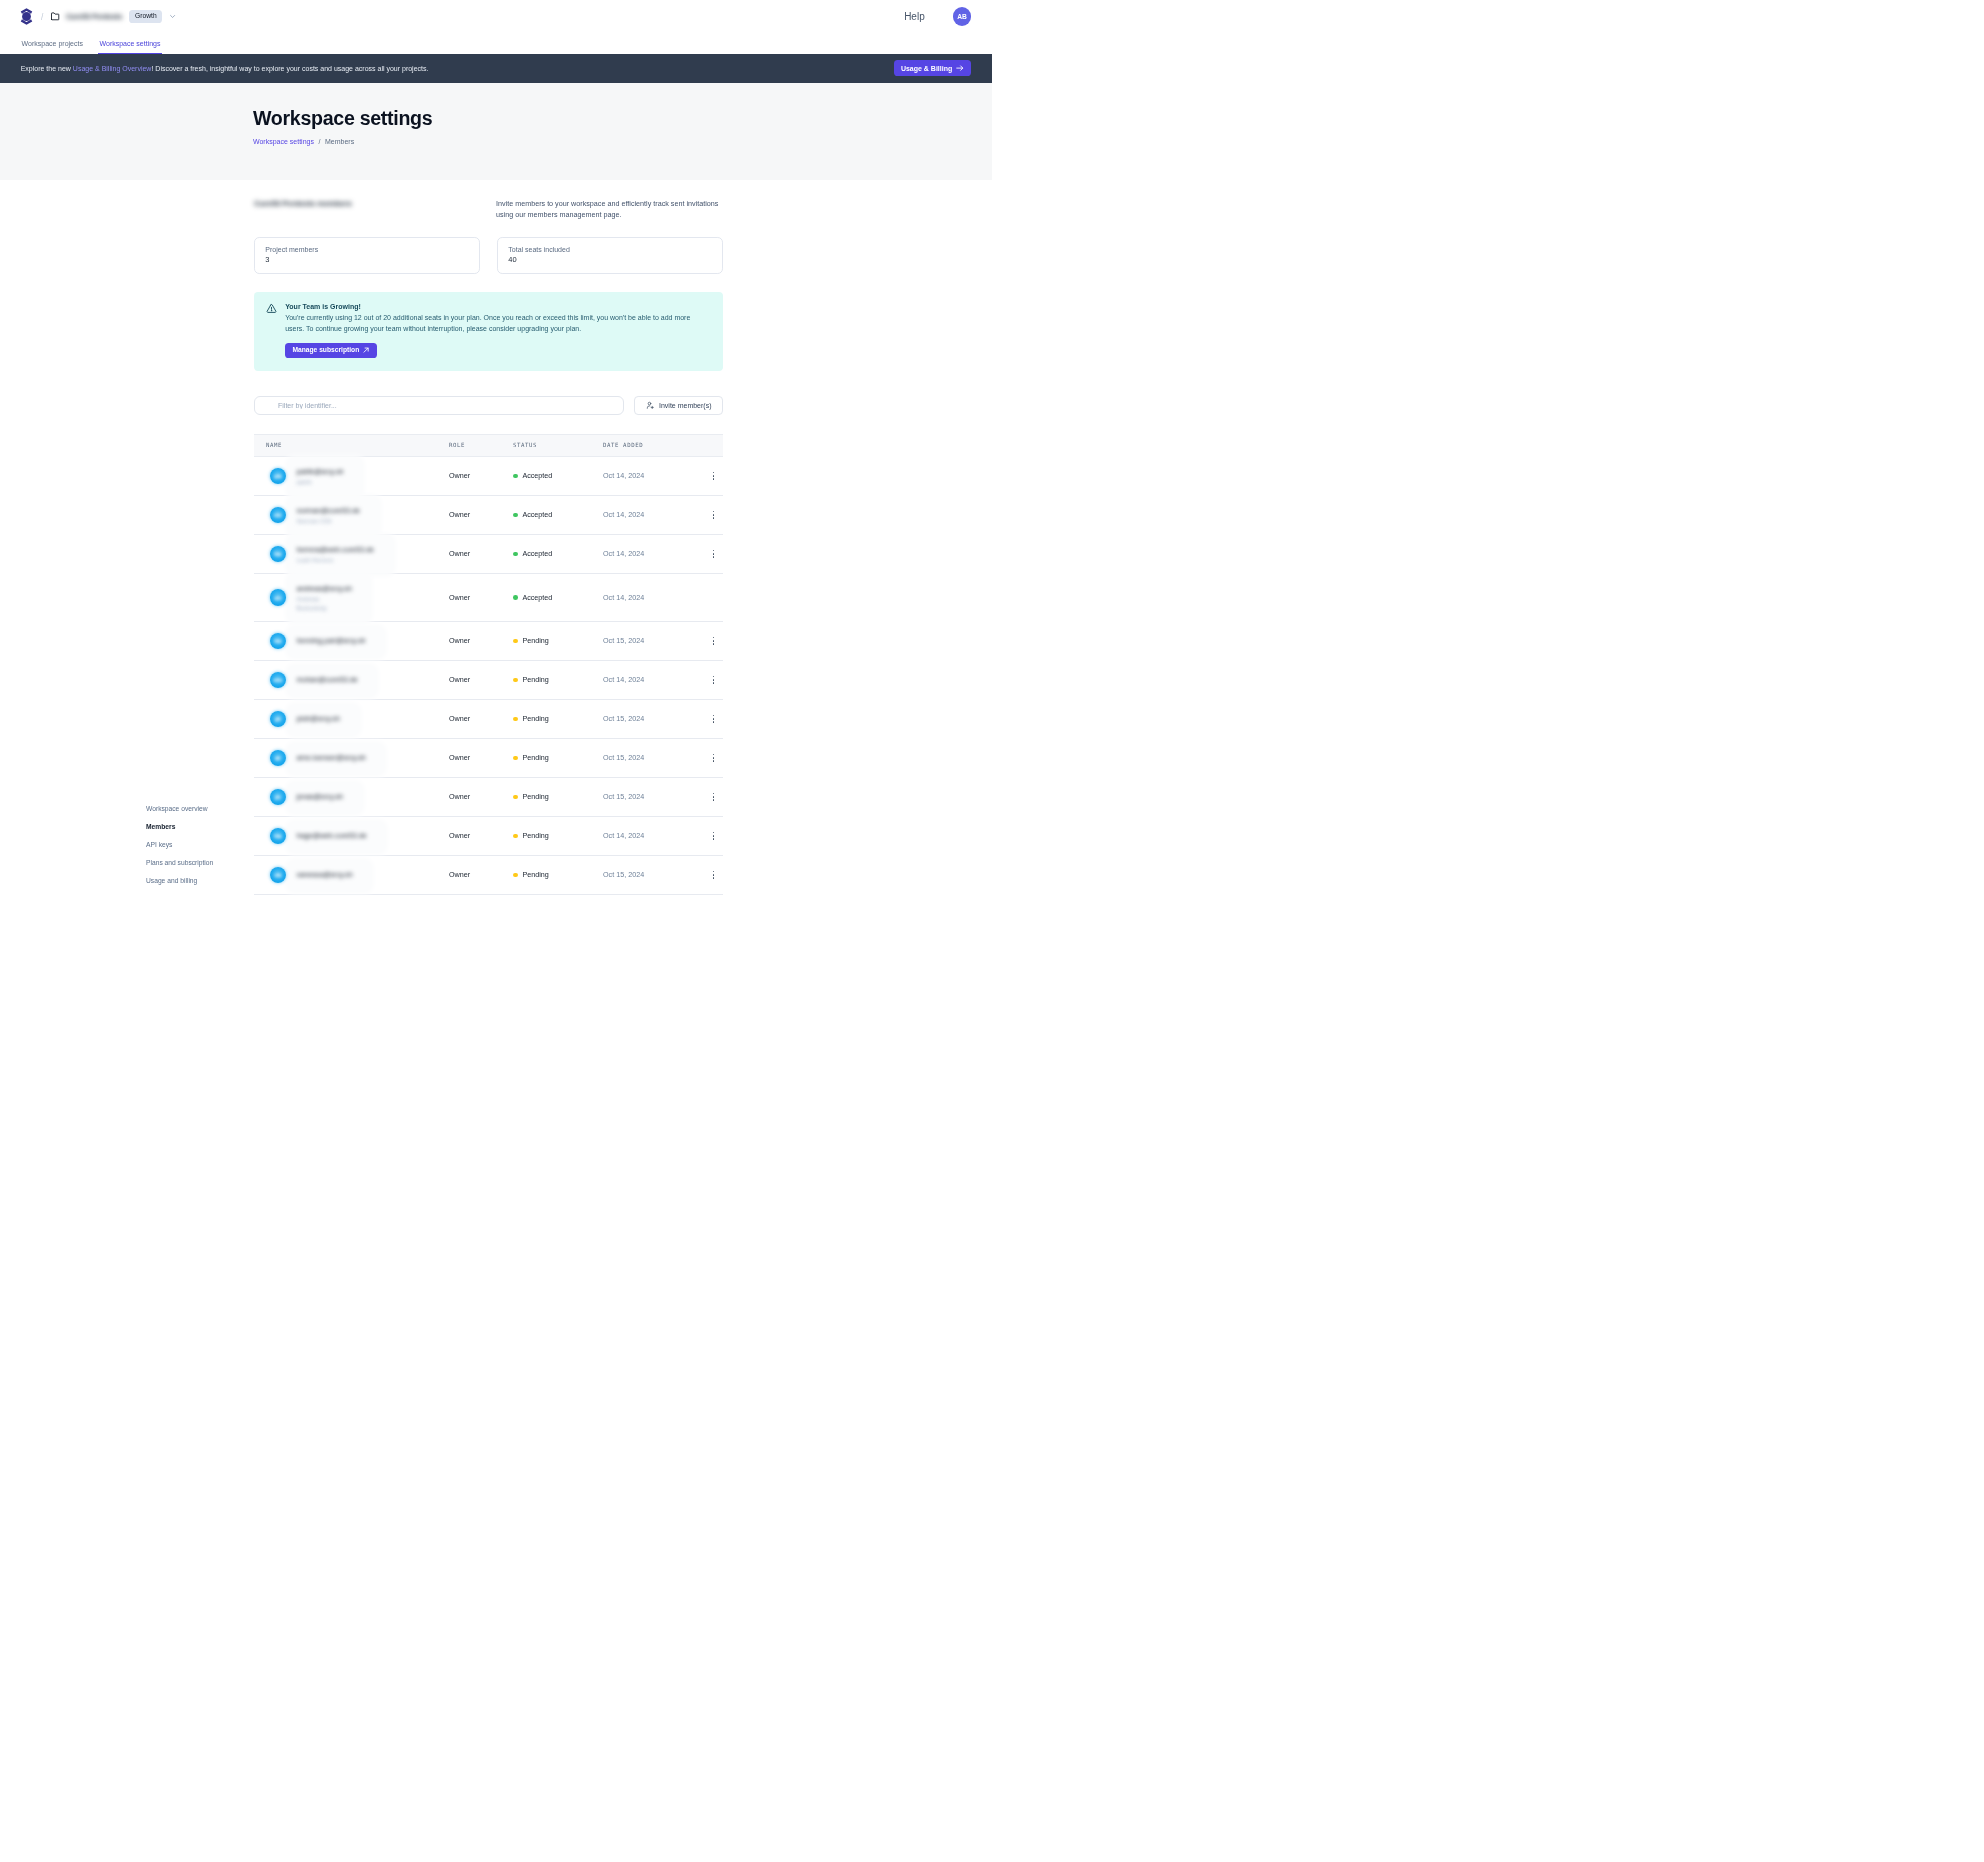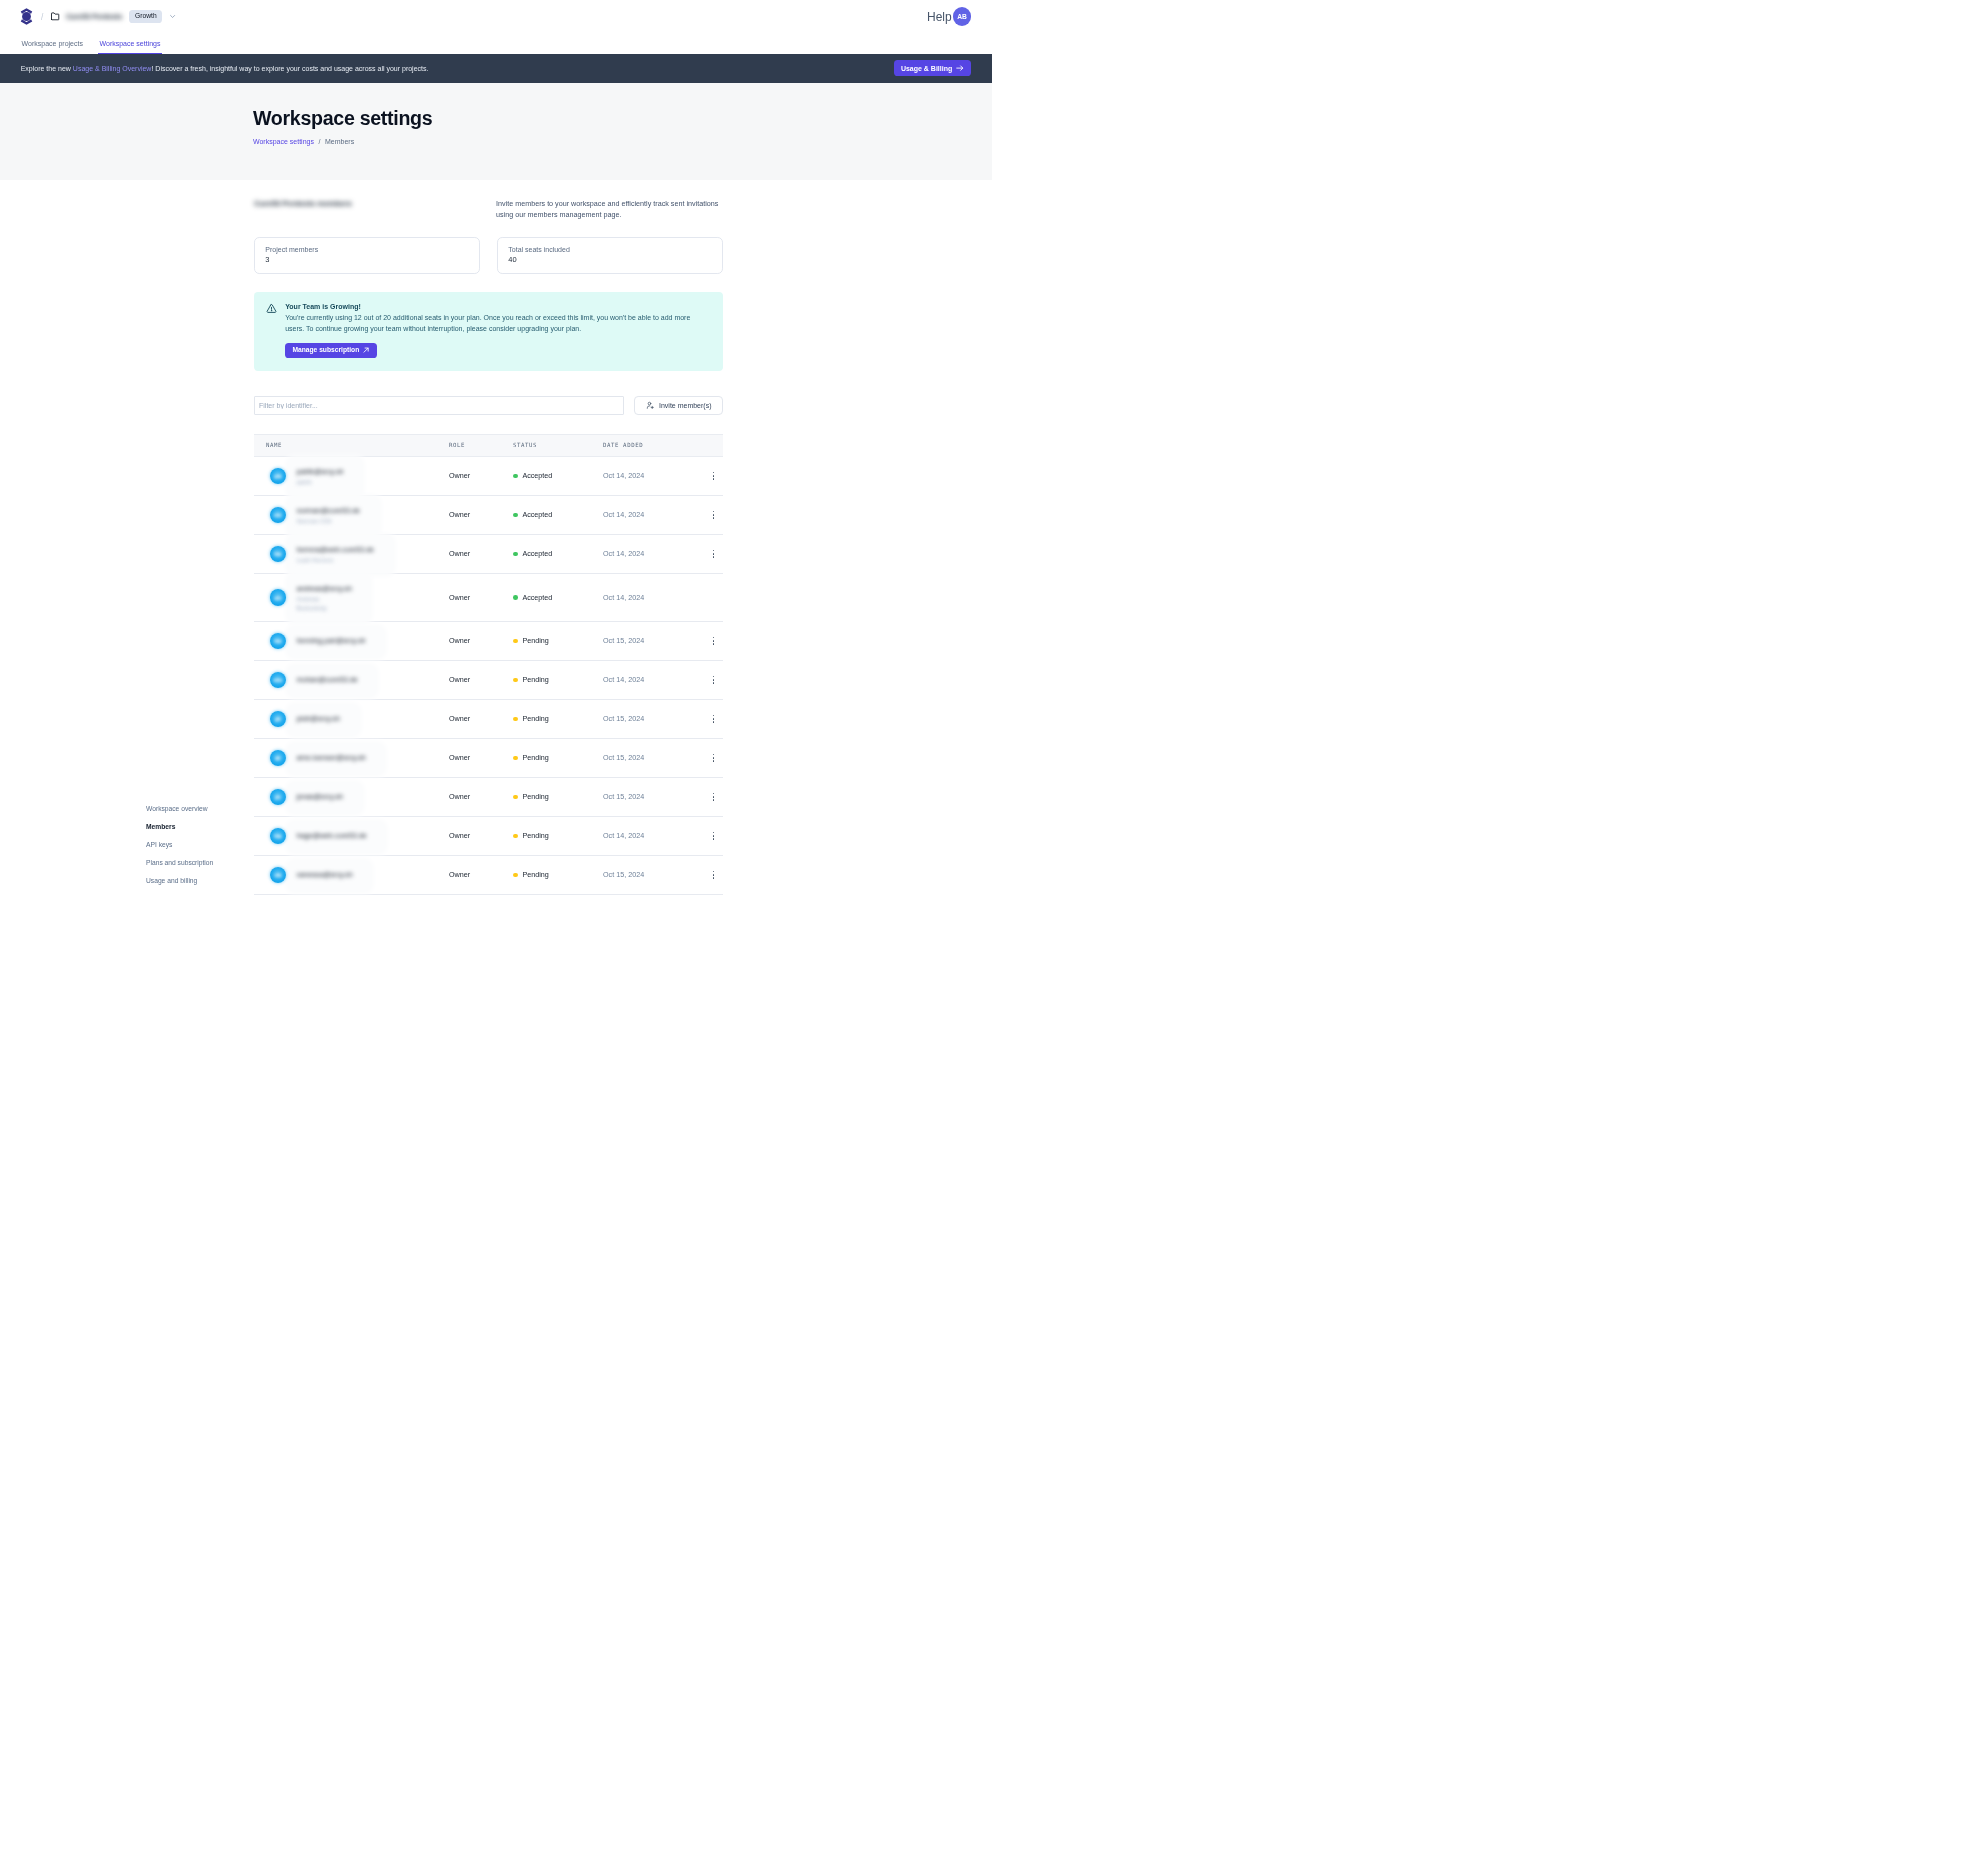--- a/index.html
+++ b/index.html
@@ -15,21 +15,21 @@
   
   .hdr { background:#fff; }
   .hdr-row1 { height:33px; display:flex; align-items:center; padding:0 20.7px 0 19.6px; }
   .logo-svg { display:block; }
   .crumb-sep { color:#c2cbd8; font-size:8.3px; margin:0 7.2px 0 8.3px; }
   .folder-icn { display:flex; margin-right:5.2px; }
   .ws-name { font-size:7.2px; color:#1c2836; font-weight:600; filter:blur(2.6px); margin-right:7.2px; white-space:nowrap; }
   .plan-badge { background:#dde4f0; color:#0d1420; font-size:6.7px; font-weight:500; border-radius:3.6px; padding:2.1px 5.7px; line-height:1.2; }
   .hdr-chevron { margin-left:6.2px; display:flex; cursor:pointer; }
   .hdr-spacer { flex:1; }
-  .help-link { font-size:12px; color:#475569; margin-right:1px; cursor:pointer; }
+  .help-link { font-size:10px; color:#475569; margin-right:28px; cursor:pointer; }
   .avatar-top { width:18.6px; height:18.6px; border-radius:50%; background:#6163e6; color:#fff;
     font-size:6.7px; font-weight:600; display:flex; align-items:center; justify-content:center; cursor:pointer; }
 
   
   .tabs { display:flex; gap:13.4px; padding:0 0 0 20px; height:20.7px; align-items:flex-end; }
   .tab { font-size:7px; color:#5f6e85; padding:0 1.6px 6.2px 1.6px; border-bottom:1.6px solid transparent; cursor:pointer; white-space:nowrap; }
   .tab.active { color:#4b44da; border-bottom-color:#5142e2; }
 
   
   .banner { height:29px; background:#303c4e; display:flex; align-items:center; padding:0 20.7px; }
@@ -69,21 +69,21 @@
   .alert { margin-top:18px; background:#defaf6; border-radius:4.1px; padding:11px 12.4px 12.4px 12.4px; display:flex; gap:7.8px; }
   .alert-icn { flex:none; margin-top:0.5px; }
   .alert-title { font-size:7px; font-weight:700; color:#174a5b; }
   .alert-body { margin-top:3.6px; font-size:7px; line-height:10.3px; color:#275d70; max-width:424px; }
   .alert-btn { margin-top:8.8px; background:#5645e4; color:#fff; border:none; border-radius:3.6px;
     height:15.5px; padding:0 7.2px; font-size:6.7px; font-weight:600; display:inline-flex; align-items:center; gap:4.1px;
     font-family:inherit; cursor:pointer; }
 
   
   .filter-row { display:flex; margin-top:25px; gap:10.3px; }
-  .filter-input { flex:1; height:19.6px; border:0.5px solid #e2e6ed; border-radius:1px; padding:0 4px;
+  .filter-input { flex:1; height:19.6px; border:0.5px solid #e2e6ed; border-radius:6px; padding:0 23px;
     font-size:7px; color:#33435a; font-family:inherit; outline:none; background:#fff; }
   .filter-input::placeholder { color:#9aa8bb; }
   .invite-btn { width:89px; height:19.6px; background:#fff; border:0.5px solid #e2e6ed; border-radius:4.1px;
     display:flex; align-items:center; justify-content:center; gap:4.7px; font-size:7px; color:#33435a;
     font-family:inherit; cursor:pointer; }
 
   
   .table { margin-top:18.6px; }
   .thead {
     background:#f7f8fa; border-top:0.5px solid #e9ecf1; border-bottom:0.5px solid #e9ecf1;

